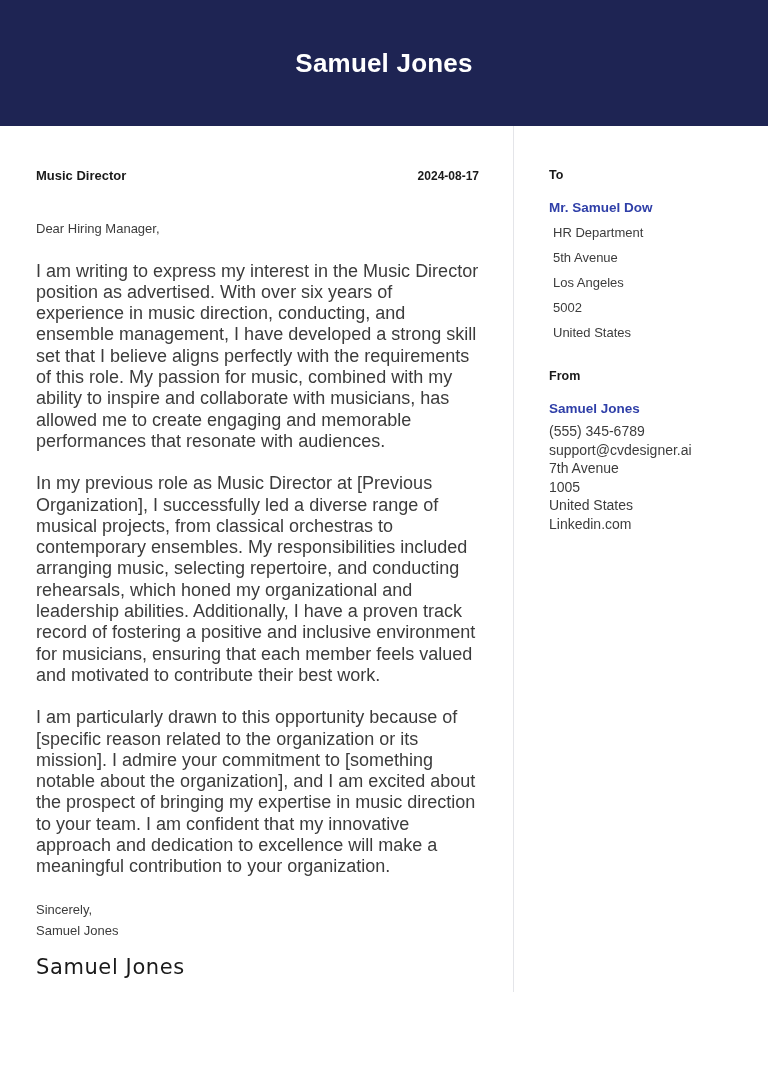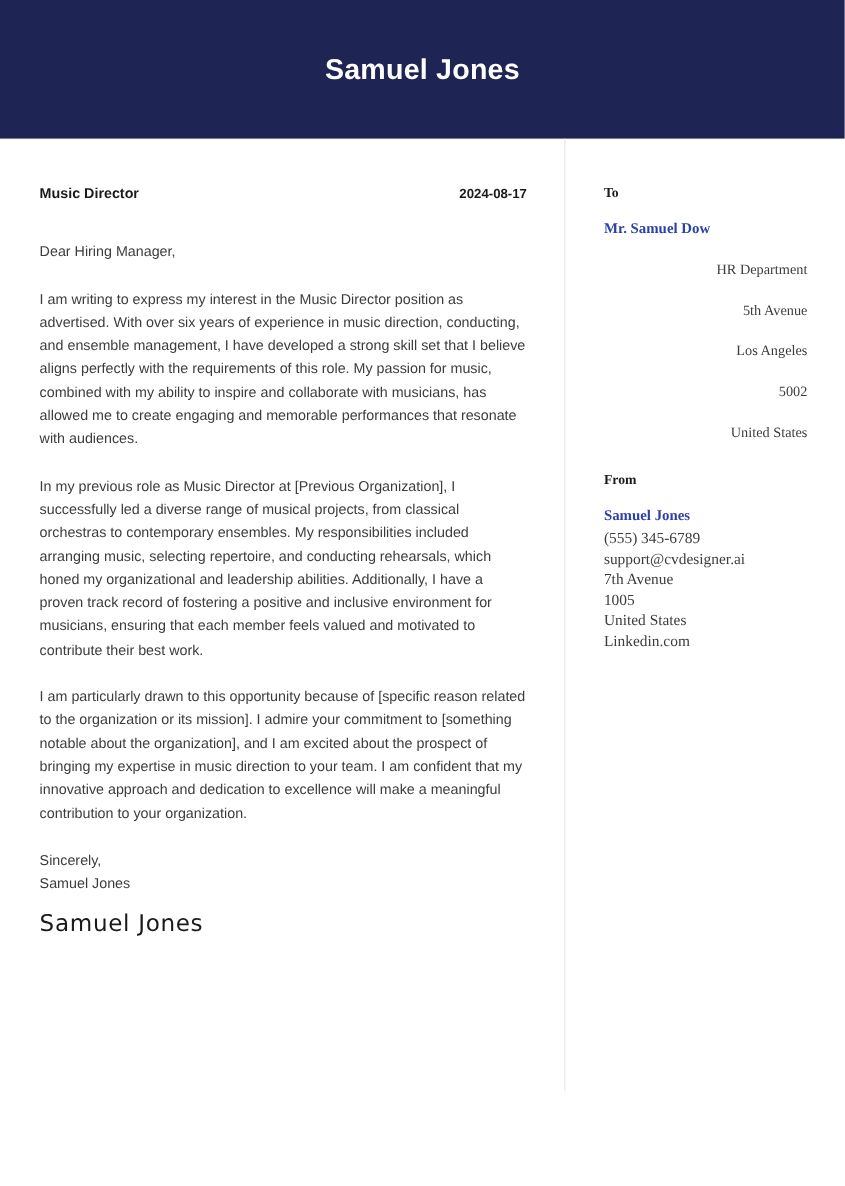--- a/index.html
+++ b/index.html
@@ -80,21 +80,21 @@
   }
 
   .salutation {
     font-size: 13px;
     color: #3c3c3c;
     line-height: 21px;
     margin: 0 0 22px 0;
   }
 
   .letter-paragraph {
-    font-size: 13px;
+    font-size: 18px;
     color: #3c3c3c;
     line-height: 21.3px;
     margin: 0 0 21px 0;
     text-align: left;
   }
 
   .closing-block {
     margin-top: 8px;
   }
   .closing-line {
@@ -117,42 +117,40 @@
   
   .address-column {
     width: 254px;
     flex: 0 0 254px;
     box-sizing: border-box;
     padding: 42px 18px 0 35px;
   }
 
   .address-section {
     margin-bottom: 26px;
-    font-family: Liberation Serif, serif;
   }
   .address-heading {
     font-size: 12.5px;
     font-weight: bold;
     color: #1a1a1a;
     margin: 0 0 14px 0;
     line-height: 1.2;
   }
   .address-name {
     font-size: 13.5px;
     font-weight: bold;
     color: #2f3fa8;
     line-height: 21px;
     margin: 0 0 1px 0;
   }
   .address-line {
     font-size: 13px;
     color: #3c3c3c;
     line-height: 21px;
-    margin: 16px;
-    text-align: right;
+    margin: 4px;
   }
   .address-line-small {
     font-size: 14px;
     color: #3c3c3c;
     line-height: 18.6px;
     margin: 0;
   }
   .address-section.from .address-name {
     margin-bottom: 3px;
   }

